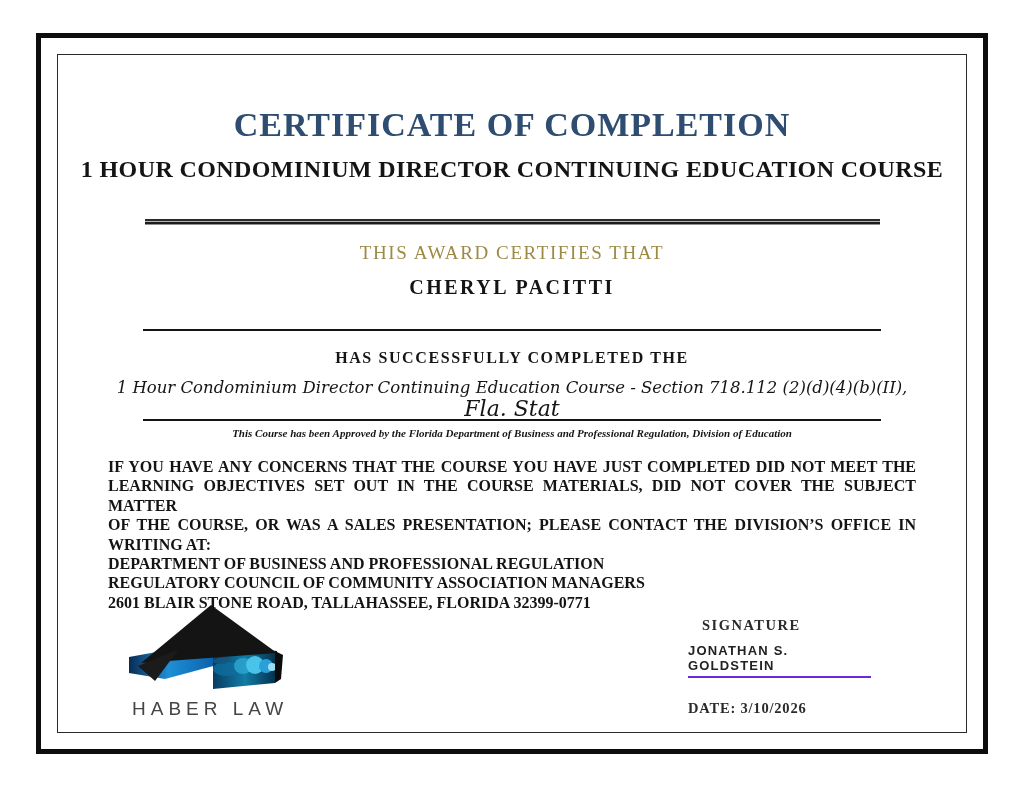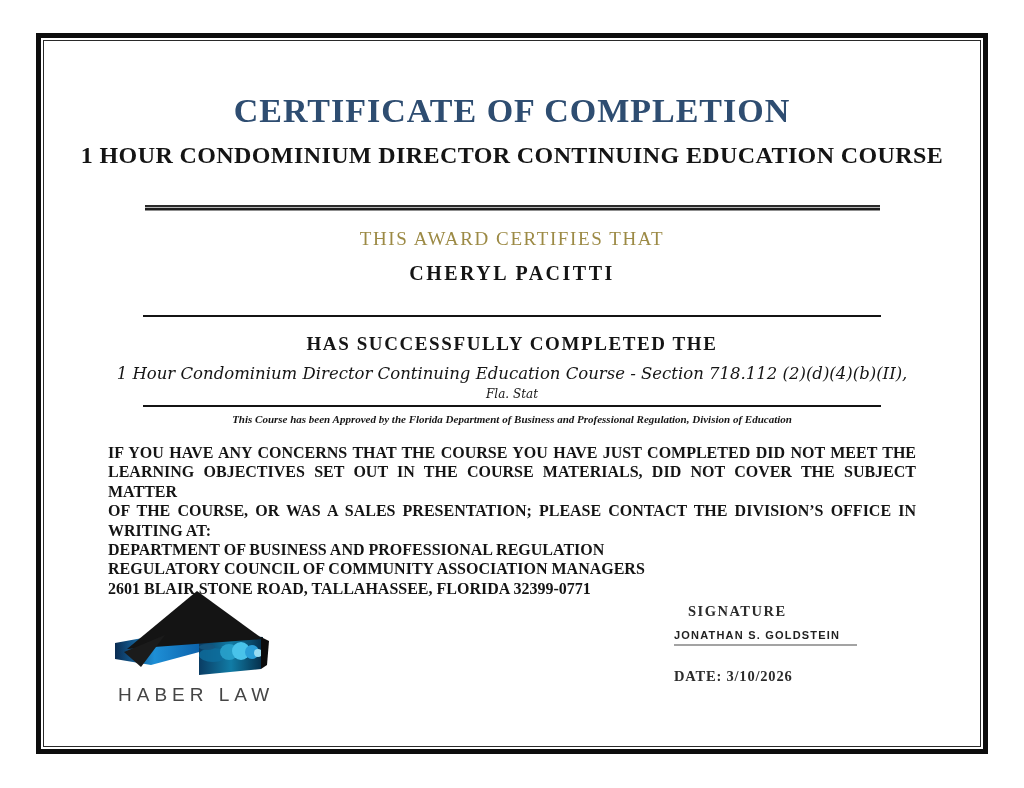--- a/index.html
+++ b/index.html
@@ -8,21 +8,21 @@
     background: #ffffff;
     overflow: hidden;
     font-family: "Liberation Serif", serif;
     color: #151515;
   }
   .frame {
     position: absolute;
     left: 36px; top: 33px;
     width: 952px; height: 721px;
     border: 5px solid #0d0d0d;
-    padding: 2px;
+    padding: 16px;
     background: #ffffff;
   }
   .frame-inner {
     width: 100%; height: 100%;
     border: 1px solid #2a2a2a;
     position: relative;
     text-align: center;
   }
   .cert-title {
     margin-top: 50px;
@@ -66,39 +66,39 @@
     color: #141414;
     line-height: 32px;
   }
   .thin-rule {
     width: 738px;
     margin: 26px auto 0 auto;
     border-top: 2px solid #141414;
   }
   .completed-heading {
     margin-top: 15px;
-    font-size: 19px;
+    font-size: 16px;
     font-weight: bold;
     letter-spacing: 1.6px;
     line-height: 24px;
   }
   .course-line {
     margin-top: 7px;
     font-family: "DejaVu Serif", serif;
     font-style: italic;
     font-size: 16.5px;
     line-height: 22px;
   }
   .fla-underline {
     width: 738px;
     margin: 0 auto;
     border-bottom: 2px solid #141414;
     font-family: "DejaVu Serif", serif;
     font-style: italic;
-    font-size: 12px;
+    font-size: 22px;
     line-height: 19px;
     padding-bottom: 1px;
   }
   .approval-line {
     margin-top: 2px;
     font-size: 11px;
     font-weight: bold;
     font-style: italic;
     line-height: 20px;
   }
@@ -138,26 +138,26 @@
   .signature-label {
     font-size: 14.5px;
     letter-spacing: 1.5px;
     font-weight: bold;
     color: #2b2b2b;
     margin-left: 14px;
   }
   .signature-name {
     margin-top: 9px;
     font-family: "Liberation Sans", sans-serif;
-    font-size: 11px;
+    font-size: 13px;
     font-weight: bold;
     letter-spacing: 1.2px;
     color: #222222;
     width: 183px;
-    border-bottom: 2px solid #a3a3a3;
+    border-bottom: 2px solid #6d28d9;
     padding-bottom: 3px;
   }
   .date-line {
     margin-top: 22px;
     font-size: 14.5px;
     font-weight: bold;
     letter-spacing: 0.8px;
     color: #2b2b2b;
   }
 </style>

